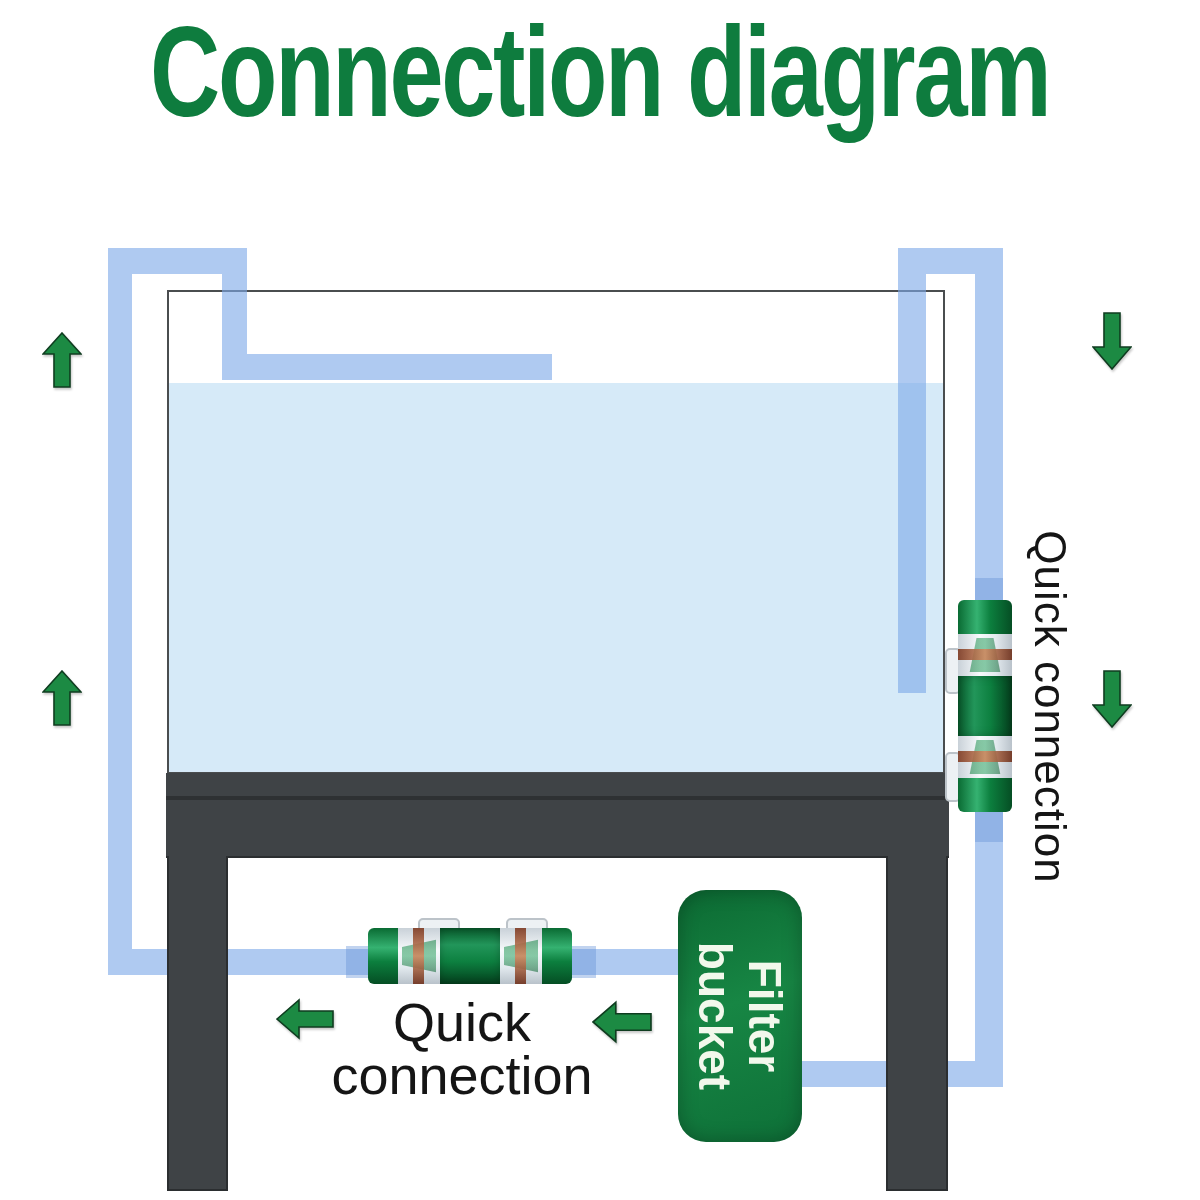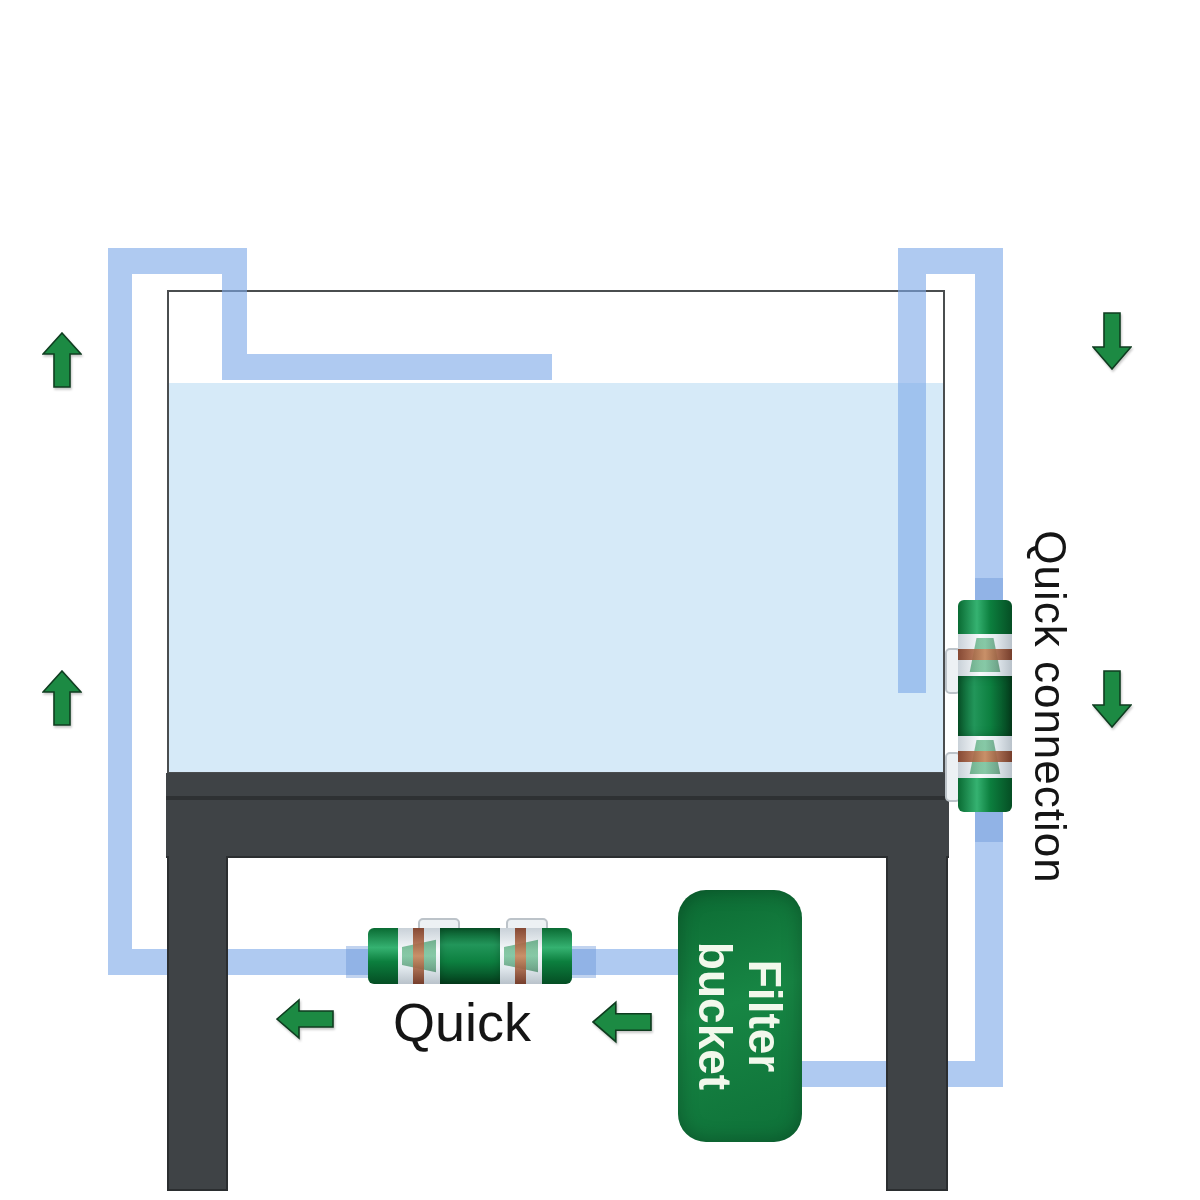--- a/index.html
+++ b/index.html
@@ -104,20 +104,21 @@
              transform:translate(-50%,-50%) rotate(90deg);
              font-size:44px;white-space:nowrap;letter-spacing:1px;}
   .lbl-bottom{position:absolute;left:242px;top:996px;width:440px;text-align:center;
              font-size:54px;line-height:53px;}
 </style>
 </head>
 <body>
 
 <div class="canvas">
 
+  <h1 class="title"><span class="title-inner">Connection diagram</span></h1>
 
   <div class="tank">
     <div class="water"></div>
   </div>
 
   <div class="pipe p-topleft-h"></div>
   <div class="pipe p-left-v"></div>
   <div class="pipe p-left-leg"></div>
   <div class="pipe p-spout-h"></div>
   <div class="pipe p-bottom-h"></div>
@@ -189,15 +190,16 @@
   <svg class="arrow a-left-1" width="58" height="42" viewBox="0 0 58 42">
       <path d="M1 21 L23 2 L23 13 L57 13 L57 29 L23 29 L23 40 Z"></path>
     </svg>
   <svg class="arrow a-left-2" width="60" height="44" viewBox="0 0 58 42">
       <path d="M1 21 L23 2 L23 13 L57 13 L57 29 L23 29 L23 40 Z"></path>
     </svg>
 
   <div class="lbl lbl-right">Quick connection</div>
   <div class="lbl lbl-bottom">
     <span>Quick</span><br>
+    <span>connection</span>
   </div>
 
 </div>
 
 </body></html>

